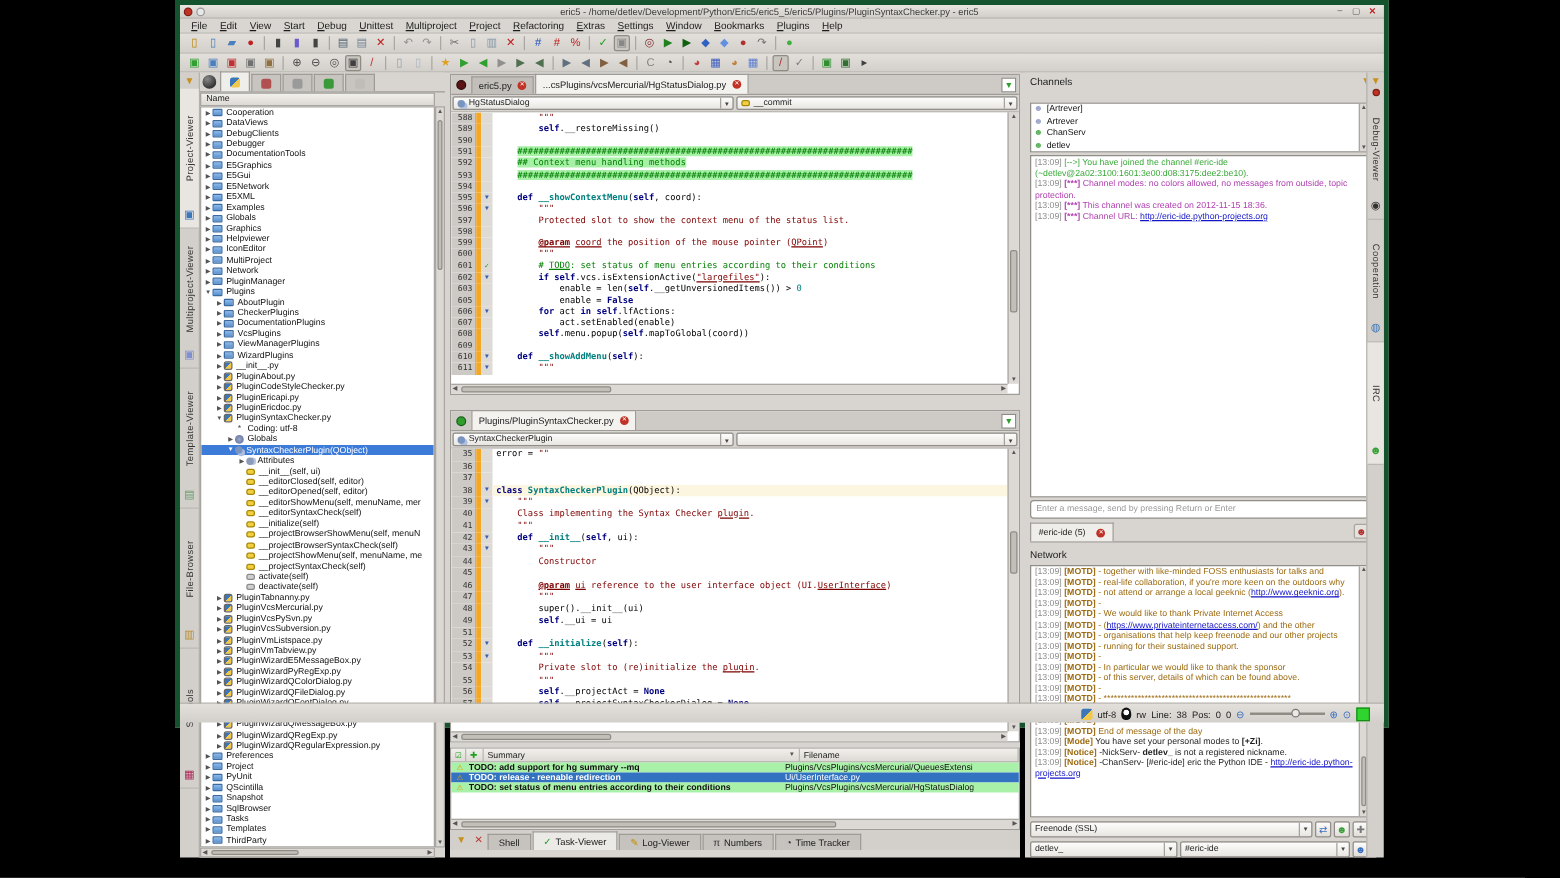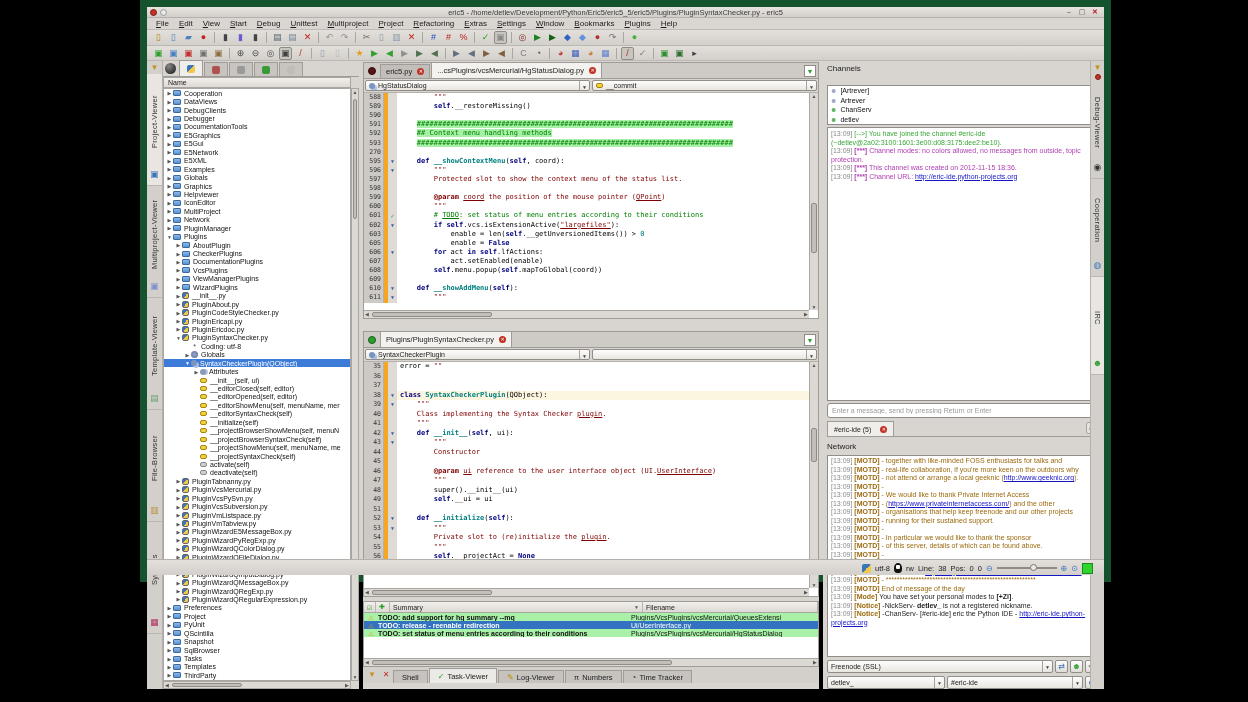--- a/index.html
+++ b/index.html
@@ -1,19 +1,19 @@
 <!DOCTYPE html>
 <html><head>
 <meta charset="utf-8">
 <style>
 *{margin:0;padding:0;box-sizing:border-box}
 html,body{width:1248px;height:702px;background:#000;overflow:hidden;
   font-family:"Liberation Sans",sans-serif;-webkit-font-smoothing:antialiased}
 #stage{position:relative;width:1248px;height:702px;background:#000}
-#win{position:absolute;left:140px;top:0;width:971px;height:582px;background:#d8d5d0;border:7px solid #14532d}
+#win{position:absolute;left:140px;top:0;width:971px;height:582px;background:#d8d5d0;border:4px solid #14532d}
 
 
 .titlebar{position:absolute;left:0;top:0;right:0;height:11px;background:linear-gradient(#e8e5e0,#d2cfca);border-bottom:1px solid #b4b1ac;display:flex;align-items:center}
 .appdot{width:7px;height:7px;border-radius:50%;margin-left:3px;display:inline-block}
 .appdot.red{background:#c03226;border:1px solid #7e1f16}
 .appdot.gray{background:#e8e8e8;border:1px solid #999}
 .title{flex:1;text-align:center;font-size:7.5px;color:#3c3c3c;white-space:nowrap;overflow:hidden}
 .wbtns{display:flex;gap:3px;margin-right:4px}
 .wbtn{font-size:7px;color:#555;width:10px;text-align:center;cursor:default}
 .wbtn.close{color:#c02020;font-weight:bold}
@@ -89,21 +89,21 @@
 .lnum{width:20px;flex:none;background:#cdcac5;color:#333;font-size:6.5px;text-align:right;padding-right:2px;border-right:1px solid #b4b1ac;line-height:9px}
 .chbar{width:4px;flex:none;background:#f5a623}
 .fold{width:9px;flex:none;background:#dedbd6;font-size:5px;line-height:9px;text-align:center;color:#3a5fae}
 .fold .tk{color:#1e9e1e;font-size:6px}
 .ltext{flex:1;font-size:7px;line-height:9px;white-space:pre;padding-left:3px;color:#000}
 .ltext.cur{background:#fcf5df}
 .sg-kw{color:#00007f;font-weight:bold}
 .sg-name{color:#007f7f;font-weight:bold}
 .sg-doc{color:#7f0000}
 .sg-docu{color:#7f0000;text-decoration:underline}
-.sg-docbu{color:#7f0000;font-weight:bold;}
+.sg-docbu{color:#7f0000;font-weight:bold;text-decoration:underline}
 .sg-com{color:#007f00}
 .sg-comu{color:#007f00;text-decoration:underline}
 .sg-comhl{color:#007f00;background:#a7f1a7}
 .sg-str{color:#7f0000}
 .sg-stru{color:#7f0000;text-decoration:underline}
 .sg-num{color:#007f7f}
 .vsb{position:absolute;right:0;top:30px;bottom:8px;width:9px;background:#dcd9d4;border-left:1px solid #aaa7a2}
 .hsb{position:absolute;left:0;right:9px;bottom:0;height:8px;background:#dcd9d4;border-top:1px solid #aaa7a2}
 
 
@@ -752,21 +752,21 @@
               <span class="fold"></span>
               <span class="ltext"><span>    </span><span class="sg-comhl">## Context menu handling methods</span></span>
             </div>
             <div class="crow">
               <span class="lnum">593</span>
               <span class="chbar"></span>
               <span class="fold"></span>
               <span class="ltext"><span>    </span><span class="sg-comhl">###########################################################################</span></span>
             </div>
             <div class="crow">
-              <span class="lnum">270</span>
+              <span class="lnum">594</span>
               <span class="chbar"></span>
               <span class="fold"></span>
               <span class="ltext"></span>
             </div>
             <div class="crow">
               <span class="lnum">595</span>
               <span class="chbar"></span>
               <span class="fold">▼</span>
               <span class="ltext"><span>    </span><span class="sg-kw">def</span><span> </span><span class="sg-name">__showContextMenu</span><span>(</span><span class="sg-kw">self</span><span>, coord):</span></span>
             </div>

